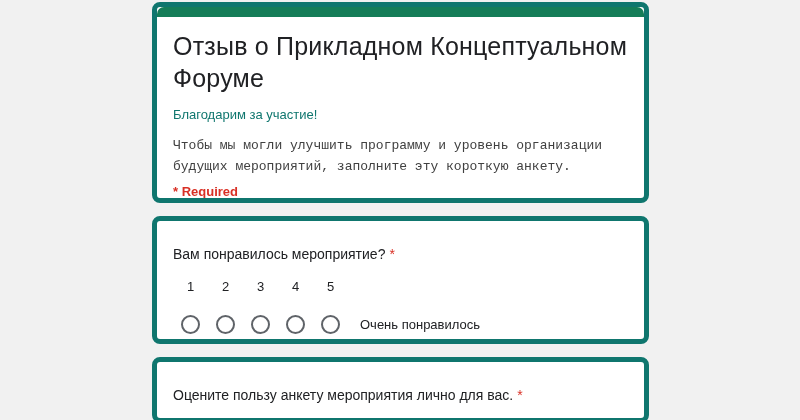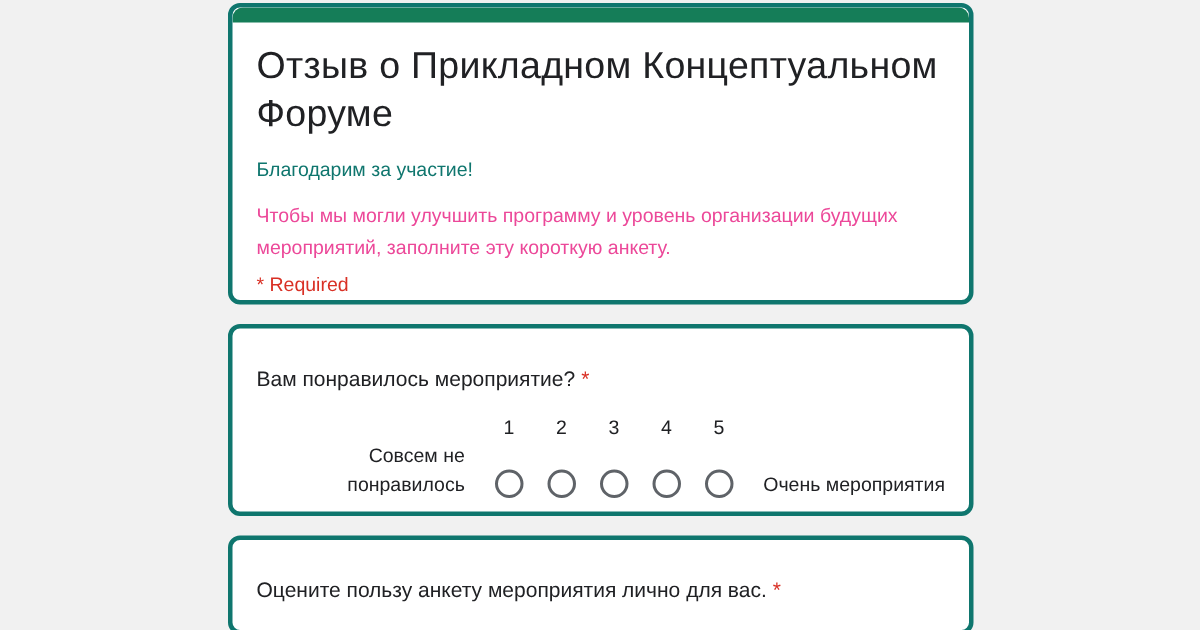--- a/index.html
+++ b/index.html
@@ -11,21 +11,21 @@
     color: #202124;
   }
   .form-column {
     position: absolute;
     left: 152px;
     top: 0;
     width: 497px;
   }
   .card {
     background: #ffffff;
-    border: 3px solid #0f766e;
+    border: 5px solid #0f766e;
     border-radius: 8px;
     width: 497px;
   }
   .header-card {
     margin-top: 2px;
     height: 201px;
     overflow: hidden;
   }
   .accent-bar {
     height: 10px;
@@ -43,27 +43,29 @@
   .form-greeting {
     margin-top: 12px;
     font-size: 13px;
     line-height: 17px;
     color: #0f766e;
   }
   .form-description {
     margin-top: 12px;
     font-size: 13px;
     line-height: 21px;
-    color: #ec4899;
+    color: #404040;
     max-width: 465px;
+    font-family: Liberation Mono, monospace;
   }
   .required-note {
     margin-top: 7px;
     font-size: 13px;
     color: #d93025;
+    font-weight: bold;
   }
   .question-card {
     margin-top: 13px;
     height: 128px;
     padding: 24px 16px 0 16px;
     overflow: hidden;
   }
   .question-card.partial {
     height: 66px;
   }
@@ -130,21 +132,20 @@
       <div class="form-greeting">Благодарим за участие!</div>
       <div class="form-description">Чтобы мы могли улучшить программу и уровень организации будущих мероприятий, заполните эту короткую анкету.</div>
       <div class="required-note">* Required</div>
     </div>
   </div>
 
   <div class="card question-card">
     <div class="question-label"><span>Вам понравилось мероприятие?</span><span class="required-asterisk">*</span></div>
 
     <div class="scale-row">
-      <div class="scale-low-label">Совсем не понравилось</div>
 
       <div class="scale-options">
         <div class="scale-option">
           <div class="scale-number">1</div>
           <div class="radio"></div>
         </div>
         <div class="scale-option">
           <div class="scale-number">2</div>
           <div class="radio"></div>
         </div>
@@ -155,21 +156,21 @@
         <div class="scale-option">
           <div class="scale-number">4</div>
           <div class="radio"></div>
         </div>
         <div class="scale-option">
           <div class="scale-number">5</div>
           <div class="radio"></div>
         </div>
       </div>
 
-      <div class="scale-high-label">Очень мероприятия</div>
+      <div class="scale-high-label">Очень понравилось</div>
     </div>
   </div>
 
   <div class="card question-card partial">
     <div class="question-label"><span>Оцените пользу анкету мероприятия лично для вас.</span><span class="required-asterisk">*</span></div>
   </div>
 
 </div>
 
 </body></html>

